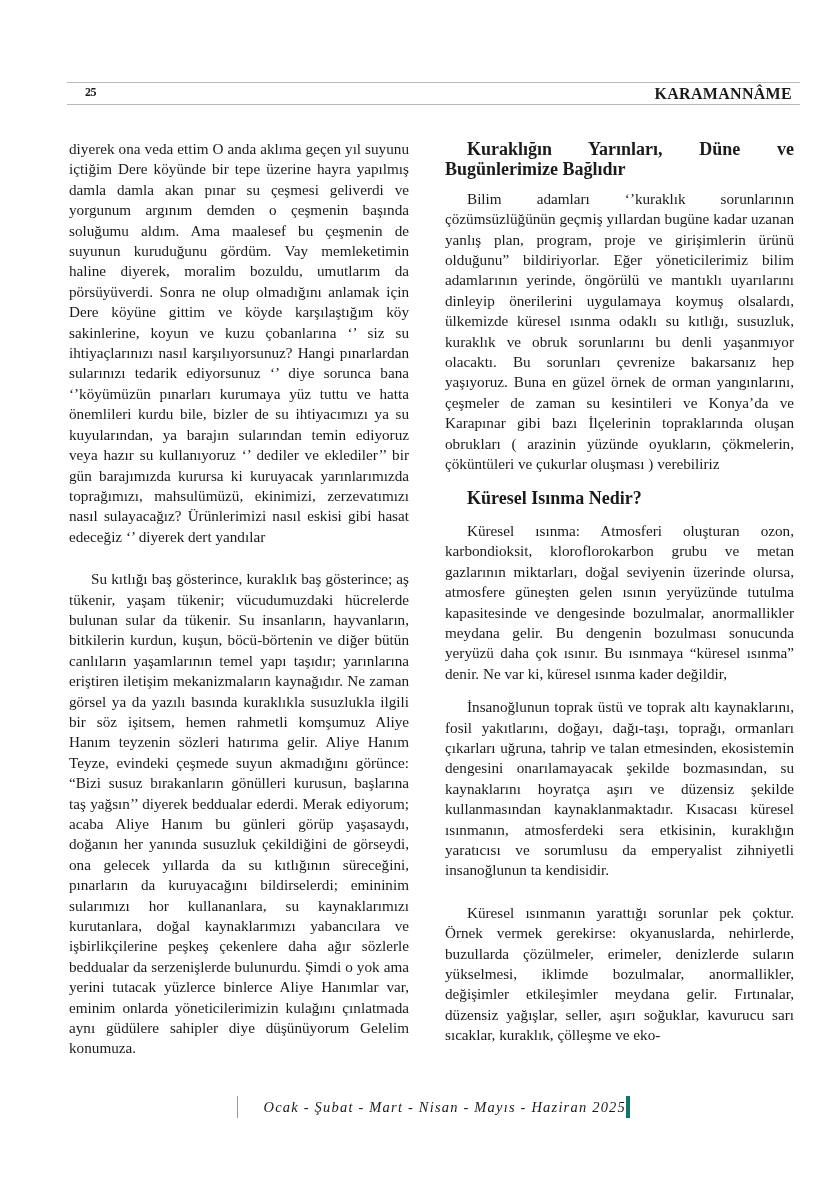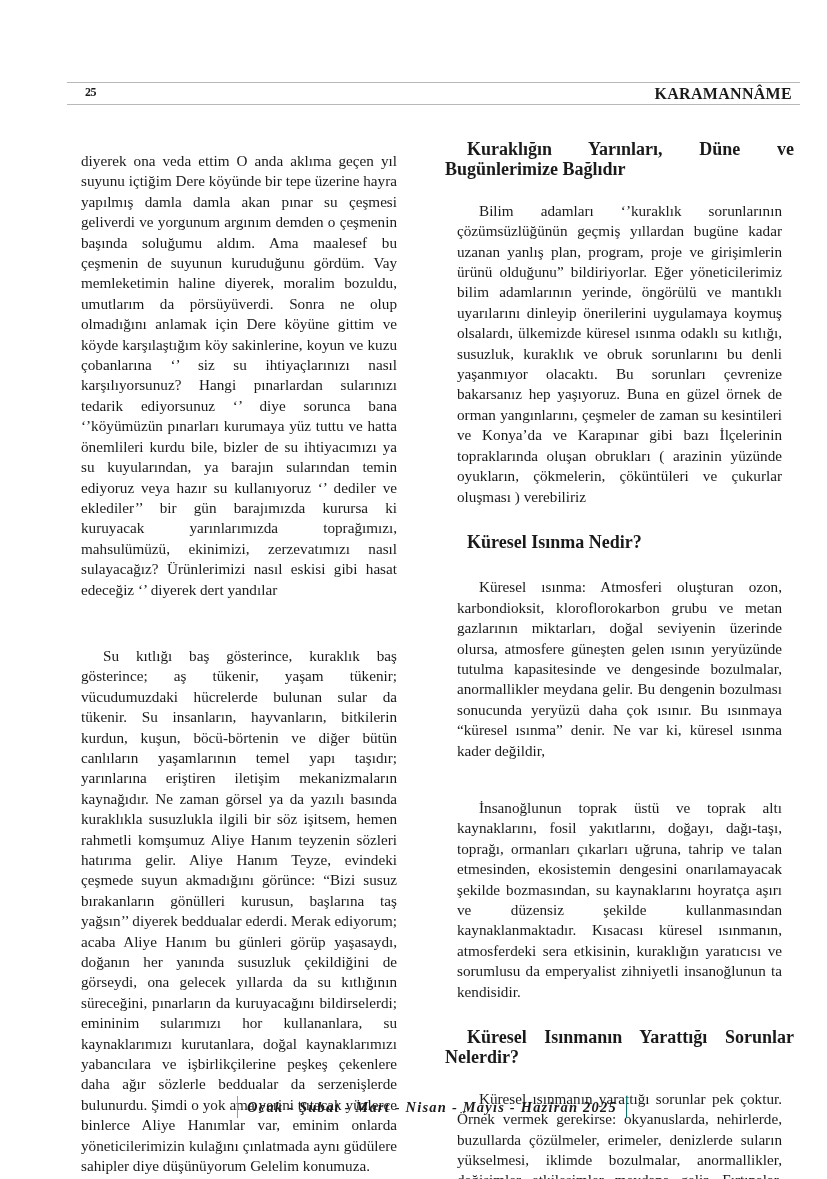--- a/index.html
+++ b/index.html
@@ -5,27 +5,27 @@
   html, body { margin: 0; padding: 0; background: #ffffff; }
   body { width: 827px; height: 1179px; position: relative; overflow: hidden;
          font-family: "Liberation Serif", serif; color: #1a1a1a; }
   .header { position: absolute; left: 67px; top: 82px; width: 733px; height: 21px;
             border-top: 1px solid #b8b8b8; border-bottom: 1px solid #b8b8b8; }
   .page-num { position: absolute; left: 18px; top: 2px; font-weight: bold; font-size: 12px; letter-spacing: -0.5px; }
   .journal { position: absolute; right: 8px; top: 2px; font-weight: bold; font-size: 16px; letter-spacing: 0.3px; }
   .col { position: absolute; top: 139px; font-size: 15.2px; line-height: 20.4px; text-align: justify; }
   .col-left { left: 69px; width: 340px; }
   .col-right { left: 445px; width: 349px; }
-  .col p { margin: 12px; text-indent: 22px; }
+  .col p { margin: 0; text-indent: 22px; }
   .col p.cont { text-indent: 0; }
   .col h3 { margin: 0; font-size: 18px; font-weight: bold; line-height: 20.4px; text-indent: 22px; text-align: justify; }
   .gap { height: 13px; }
   .gap-s { height: 9px; }
   .footer { position: absolute; top: 1096px; left: 237px; width: 388px; height: 22px;
-            border-left: 1px solid #9a9a9a; border-right: 1px solid #0f766e; text-align: center; font-weight: bold; }
+            border-left: 1px solid #9a9a9a; border-right: 4px solid #0f766e; text-align: right; }
   .footer span { font-style: italic; font-size: 14.5px; letter-spacing: 1.2px; line-height: 22px; }
 </style>
 </head>
 <body>
 
 <div class="header">
   <span class="page-num">25</span>
   <span class="journal">KARAMANNÂME</span>
 </div>
 
@@ -40,20 +40,19 @@
   <h3>Kuraklığın Yarınları, Düne ve Bugünlerimize Bağlıdır</h3>
   <div class="gap-s"></div>
   <p>Bilim adamları ‘’kuraklık sorunlarının çözümsüzlüğünün geçmiş yıllardan bugüne kadar uzanan yanlış plan, program, proje ve girişimlerin ürünü olduğunu” bildiriyorlar. Eğer yöneticilerimiz bilim adamlarının yerinde, öngörülü ve mantıklı uyarılarını dinleyip önerilerini uygulamaya koymuş olsalardı, ülkemizde küresel ısınma odaklı su kıtlığı, susuzluk, kuraklık ve obruk sorunlarını bu denli yaşanmıyor olacaktı. Bu sorunları çevrenize bakarsanız hep yaşıyoruz. Buna en güzel örnek de orman yangınlarını, çeşmeler de zaman su kesintileri ve Konya’da ve Karapınar gibi bazı İlçelerinin topraklarında oluşan obrukları ( arazinin yüzünde oyukların, çökmelerin, çöküntüleri ve çukurlar oluşması ) verebiliriz</p>
   <div class="gap"></div>
   <h3>Küresel Isınma Nedir?</h3>
   <div class="gap"></div>
   <p>Küresel ısınma: Atmosferi oluşturan ozon, karbondioksit, kloroflorokarbon grubu ve metan gazlarının miktarları, doğal seviyenin üzerinde olursa, atmosfere güneşten gelen ısının yeryüzünde tutulma kapasitesinde ve dengesinde bozulmalar, anormallikler meydana gelir. Bu dengenin bozulması sonucunda yeryüzü daha çok ısınır. Bu ısınmaya “küresel ısınma” denir. Ne var ki, küresel ısınma kader değildir,</p>
   <div class="gap"></div>
   <p>İnsanoğlunun toprak üstü ve toprak altı kaynaklarını, fosil yakıtlarını, doğayı, dağı-taşı, toprağı, ormanları çıkarları uğruna, tahrip ve talan etmesinden, ekosistemin dengesini onarılamayacak şekilde bozmasından, su kaynaklarını hoyratça aşırı ve düzensiz şekilde kullanmasından kaynaklanmaktadır. Kısacası küresel ısınmanın, atmosferdeki sera etkisinin, kuraklığın yaratıcısı ve sorumlusu da emperyalist zihniyetli insanoğlunun ta kendisidir.</p>
   <div class="gap"></div>
-  <h3>Küresel Isınmanın Yarattığı Sorunlar Nelerdir?</h3>
   <div class="gap-s"></div>
   <p>Küresel ısınmanın yarattığı sorunlar pek çoktur. Örnek vermek gerekirse: okyanuslarda, nehirlerde, buzullarda çözülmeler, erimeler, denizlerde suların yükselmesi, iklimde bozulmalar, anormallikler, değişimler etkileşimler meydana gelir. Fırtınalar, düzensiz yağışlar, seller, aşırı soğuklar, kavurucu sarı sıcaklar, kuraklık, çölleşme ve eko-</p>
 </div>
 
 <div class="footer">
   <span>Ocak - Şubat - Mart - Nisan - Mayıs - Haziran 2025</span>
 </div>
 
 </body></html>

